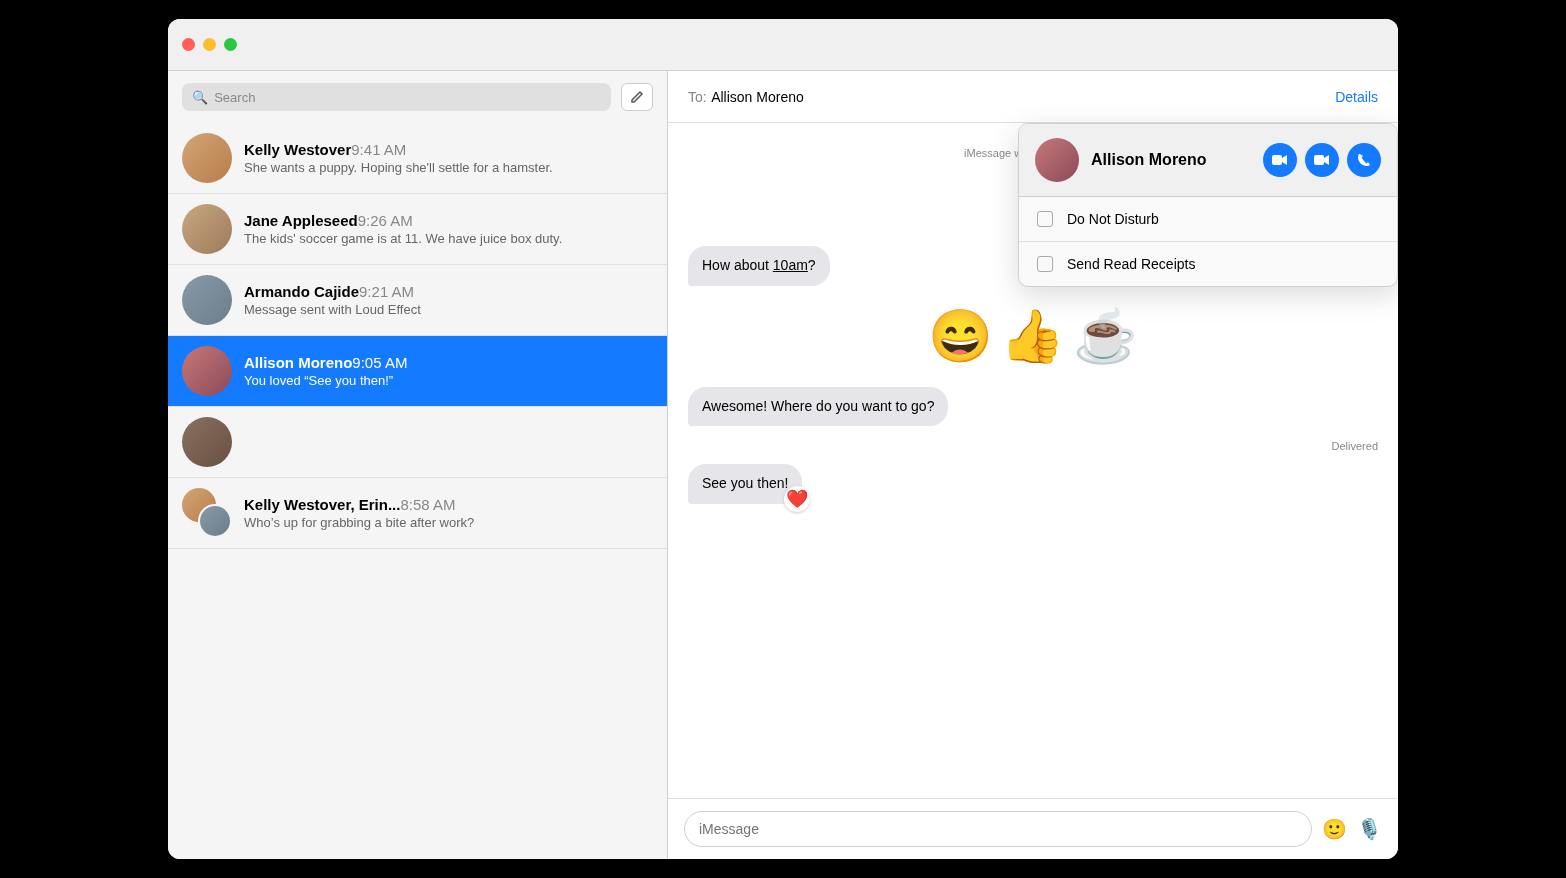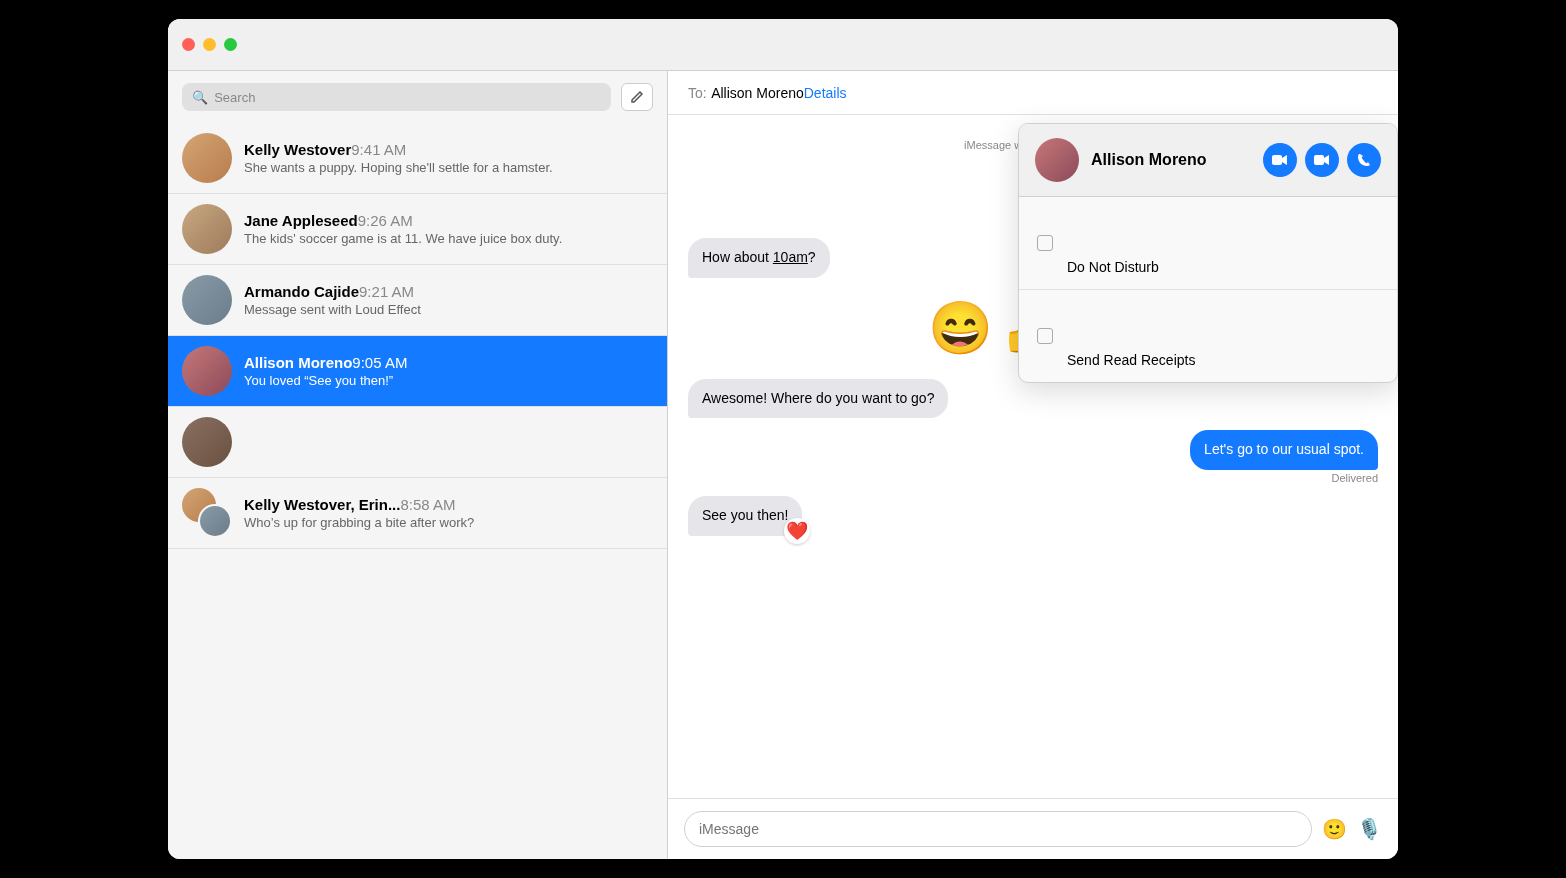--- a/index.html
+++ b/index.html
@@ -183,26 +183,26 @@
 
     
     .chat-area {
       flex: 1;
       display: flex;
       flex-direction: column;
       background: #fff;
       position: relative;
     }
     .chat-header {
-      height: 44px;
+      height: 52px;
       border-bottom: 1px solid #e0e0e0;
       display: flex;
       align-items: center;
       padding: 0 20px;
-      justify-content: flex-start;
+      justify-content: space-between;
       flex-shrink: 0;
     }
     .chat-to {
       font-size: 14px;
       color: #888;
     }
     .chat-to-name {
       font-size: 14px;
       color: #000;
       font-weight: 500;
@@ -371,21 +371,20 @@
     .checkbox {
       width: 16px;
       height: 16px;
       border: 1.5px solid #aaa;
       border-radius: 3px;
       flex-shrink: 0;
     }
     .option-label {
       font-size: 14px;
       color: #000;
-      margin-top: 48px;
     }
     .underline-10am {
       text-decoration: underline;
     }
 
     
     ::-webkit-scrollbar { width: 6px; }
     ::-webkit-scrollbar-track { background: transparent; }
     ::-webkit-scrollbar-thumb { background: #ccc; border-radius: 3px; }
   </style>
@@ -507,21 +506,20 @@
           <span>😄</span>
           <span>👍</span>
           <span>☕</span>
         </div>
 
         <div class="message-row received">
           <div class="bubble received">Awesome! Where do you want to go?</div>
         </div>
 
         <div class="message-row sent">
-          <div class="bubble sent">Let's go to our usual spot.</div>
           <div class="delivered-text">Delivered</div>
         </div>
 
         <div class="message-row received">
           <div class="reaction-wrap">
             <div class="bubble received">See you then!</div>
             <div class="reaction-heart">❤️</div>
           </div>
         </div>
       </div>

